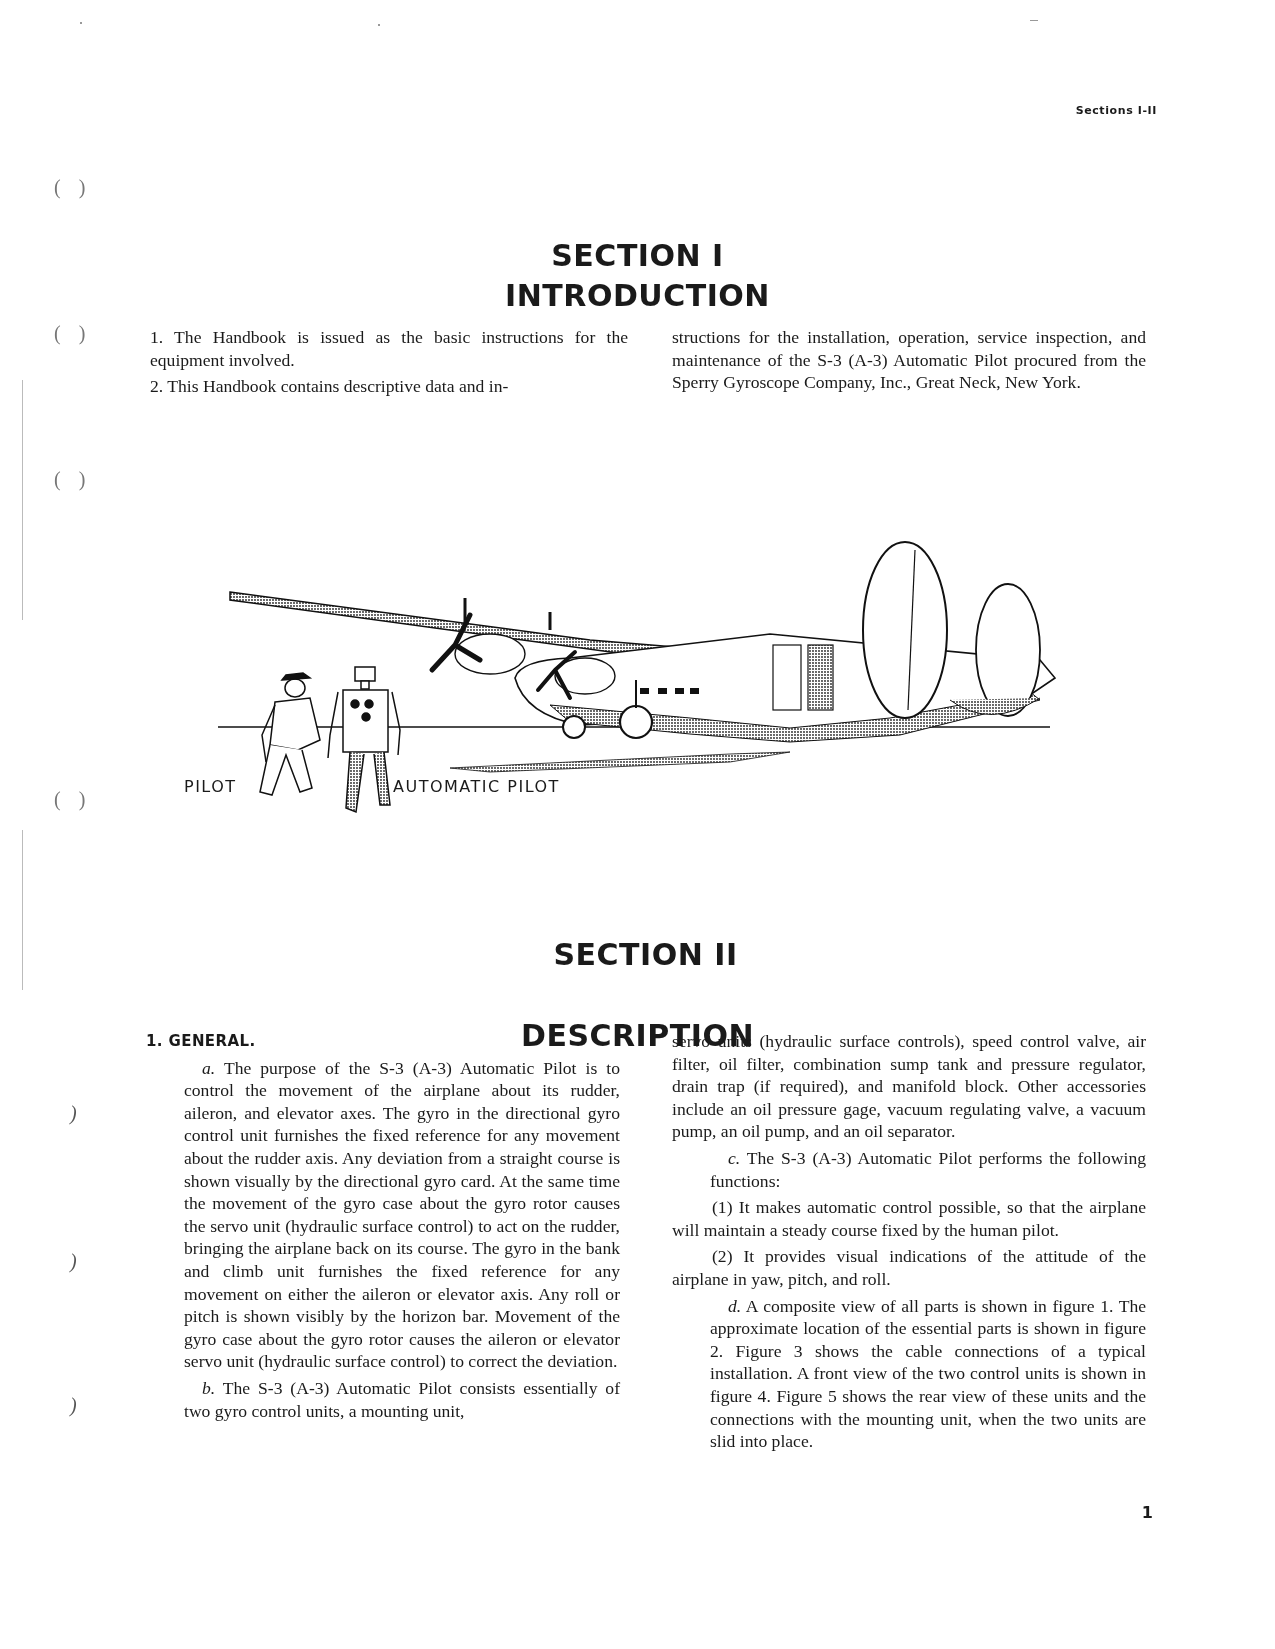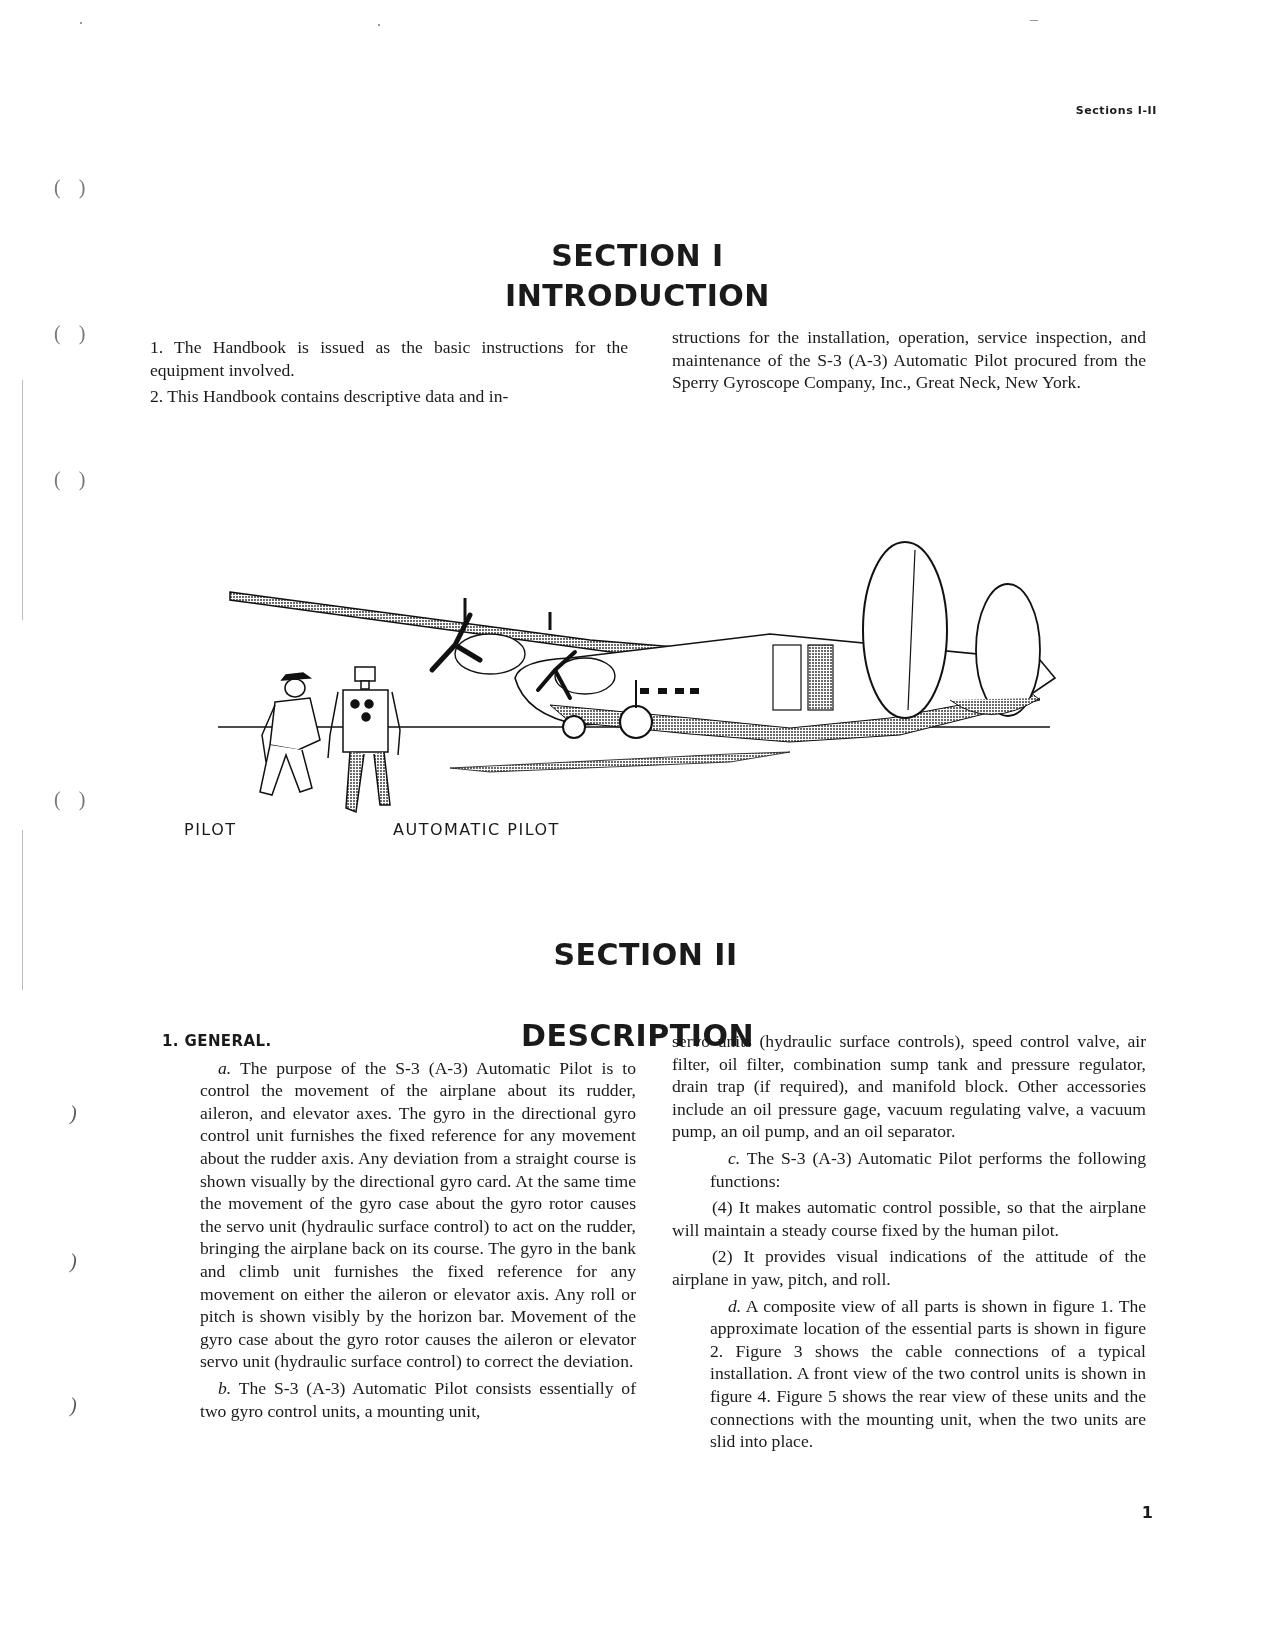--- a/index.html
+++ b/index.html
@@ -12,30 +12,30 @@
   .sec-heading { position: absolute; left: 0; width: 1275px; text-align: center; font-weight: bold; font-size: 30px; letter-spacing: 0.5px; }
   #sec1-title { top: 238px; }
   #sec1-sub   { top: 278px; }
   #sec2-title { top: 937px; padding-left: 8px; }
   #sec2-sub   { top: 1018px; }
 
   .col { position: absolute; font-size: 17.6px; line-height: 22.6px; text-align: justify; }
   .col p { margin: 0 0 4px 0; }
   .col .indent { text-indent: 18px; margin-left: 38px; }
   .col .indent2 { text-indent: 40px; }
-  #intro-left  { top: 336px; left: 150px; width: 478px; }
+  #intro-left  { top: 326px; left: 150px; width: 478px; }
   #intro-right { top: 326px; left: 672px; width: 474px; }
-  #desc-left   { top: 1030px; left: 162px; width: 474px; }
+  #desc-left   { top: 1030px; left: 146px; width: 474px; }
   #desc-right  { top: 1030px; left: 672px; width: 474px; }
 
   .para-head { font-weight: bold; font-size: 15px; letter-spacing: 0.4px; margin-bottom: 4px !important; }
   .ital { font-style: italic; }
 
   #illustration { position: absolute; top: 530px; left: 170px; width: 950px; height: 285px; }
-  .fig-label { position: absolute; top: 820px; font-size: 16px; letter-spacing: 1.5px; }
+  .fig-label { position: absolute; top: 777px; font-size: 16px; letter-spacing: 1.5px; }
   #label-pilot { left: 184px; }
   #label-auto  { left: 393px; }
 
   #page-number { position: absolute; top: 1503px; right: 122px; font-size: 16px; font-weight: bold; }
 
   .binder-hole { position: absolute; left: 54px; width: 34px; height: 22px; font-size: 20px; color: #777; letter-spacing: 18px; }
   .margin-mark { position: absolute; left: 70px; font-size: 20px; color: #555; font-style: italic; }
   .speck { position: absolute; width: 2px; height: 2px; background: #999; }
   .margin-line { position: absolute; left: 22px; width: 1px; background: #bbb; }
 </style>
@@ -138,18 +138,18 @@
 
 <div id="desc-left" class="col serif">
   <p class="para-head sans">1. GENERAL.</p>
   <p class="indent"><span class="ital">a.</span><span> The purpose of the S-3 (A-3) Automatic Pilot is to control the movement of the airplane about its rudder, aileron, and elevator axes. The gyro in the directional gyro control unit furnishes the fixed reference for any movement about the rudder axis. Any deviation from a straight course is shown visually by the directional gyro card. At the same time the movement of the gyro case about the gyro rotor causes the servo unit (hydraulic surface control) to act on the rudder, bringing the airplane back on its course. The gyro in the bank and climb unit furnishes the fixed reference for any movement on either the aileron or elevator axis. Any roll or pitch is shown visibly by the horizon bar. Movement of the gyro case about the gyro rotor causes the aileron or elevator servo unit (hydraulic surface control) to correct the deviation.</span></p>
   <p class="indent"><span class="ital">b.</span><span> The S-3 (A-3) Automatic Pilot consists essentially of two gyro control units, a mounting unit,</span></p>
 </div>
 
 <div id="desc-right" class="col serif">
   <p>servo units (hydraulic surface controls), speed control valve, air filter, oil filter, combination sump tank and pressure regulator, drain trap (if required), and manifold block. Other accessories include an oil pressure gage, vacuum regulating valve, a vacuum pump, an oil pump, and an oil separator.</p>
   <p class="indent"><span class="ital">c.</span><span> The S-3 (A-3) Automatic Pilot performs the following functions:</span></p>
-  <p class="indent2">(4) It makes automatic control possible, so that the airplane will maintain a steady course fixed by the human pilot.</p>
+  <p class="indent2">(1) It makes automatic control possible, so that the airplane will maintain a steady course fixed by the human pilot.</p>
   <p class="indent2">(2) It provides visual indications of the attitude of the airplane in yaw, pitch, and roll.</p>
   <p class="indent"><span class="ital">d.</span><span> A composite view of all parts is shown in figure 1. The approximate location of the essential parts is shown in figure 2. Figure 3 shows the cable connections of a typical installation. A front view of the two control units is shown in figure 4. Figure 5 shows the rear view of these units and the connections with the mounting unit, when the two units are slid into place.</span></p>
 </div>
 
 <div id="page-number" class="sans">1</div>
 
 </body></html>

